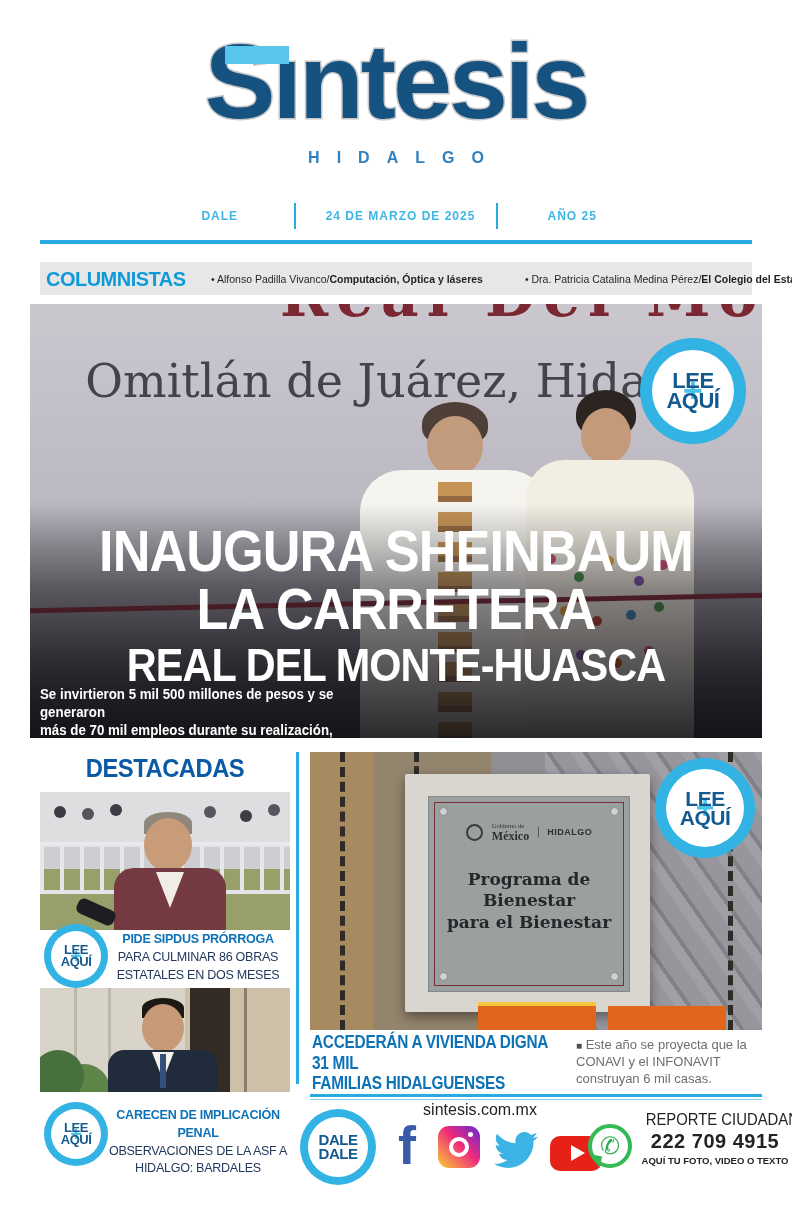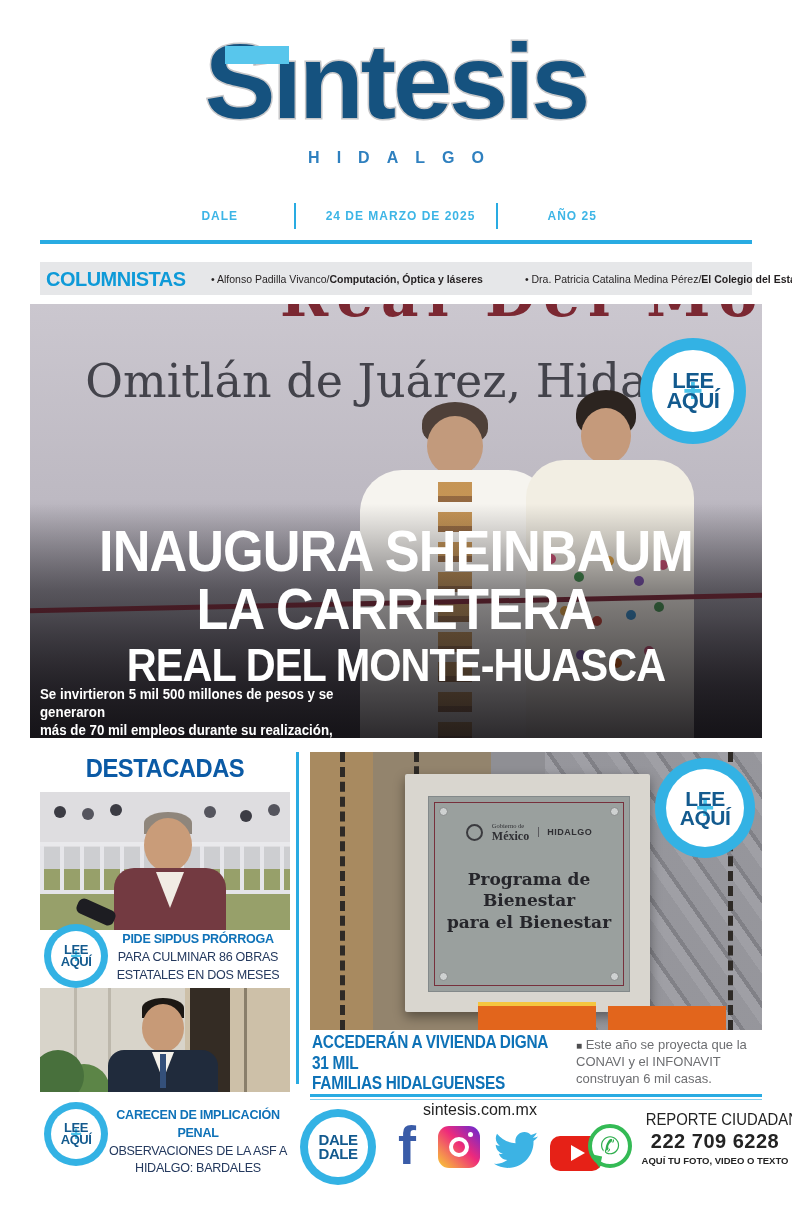--- a/index.html
+++ b/index.html
@@ -334,17 +334,17 @@
     </svg>
   </div>
   <div class="abs yt">
     <span class="tri"></span>
   </div>
   <div class="abs wa">
       <span>✆</span>
     </div>
   <div class="abs report">
     <span class="t">REPORTE CIUDADANO</span>
-    <span class="p">222 709 6228</span>
+    <span class="p">222 709 4915</span>
     <span class="s">AQUÍ TU FOTO, VIDEO O TEXTO</span>
   </div>
 
 </div>
 
 </body></html>

